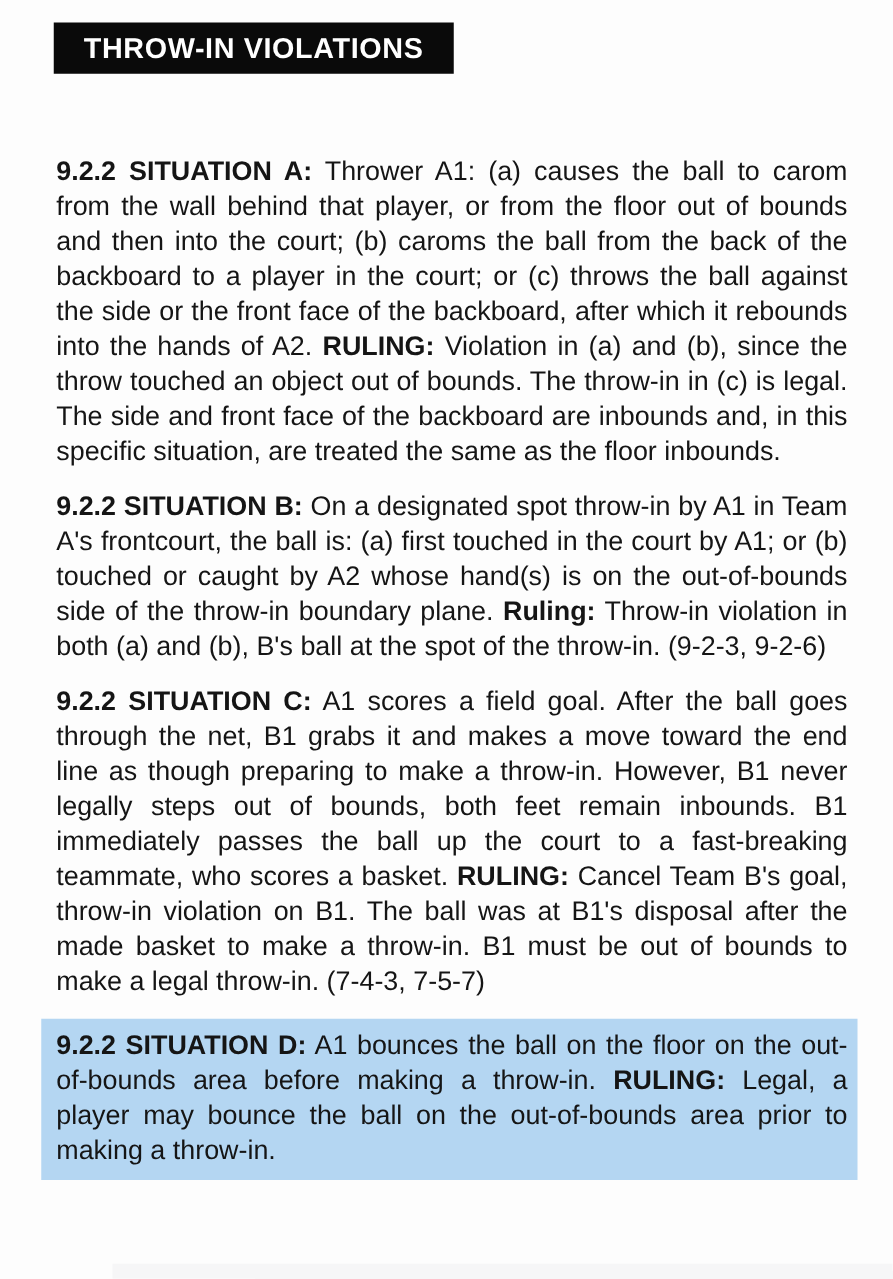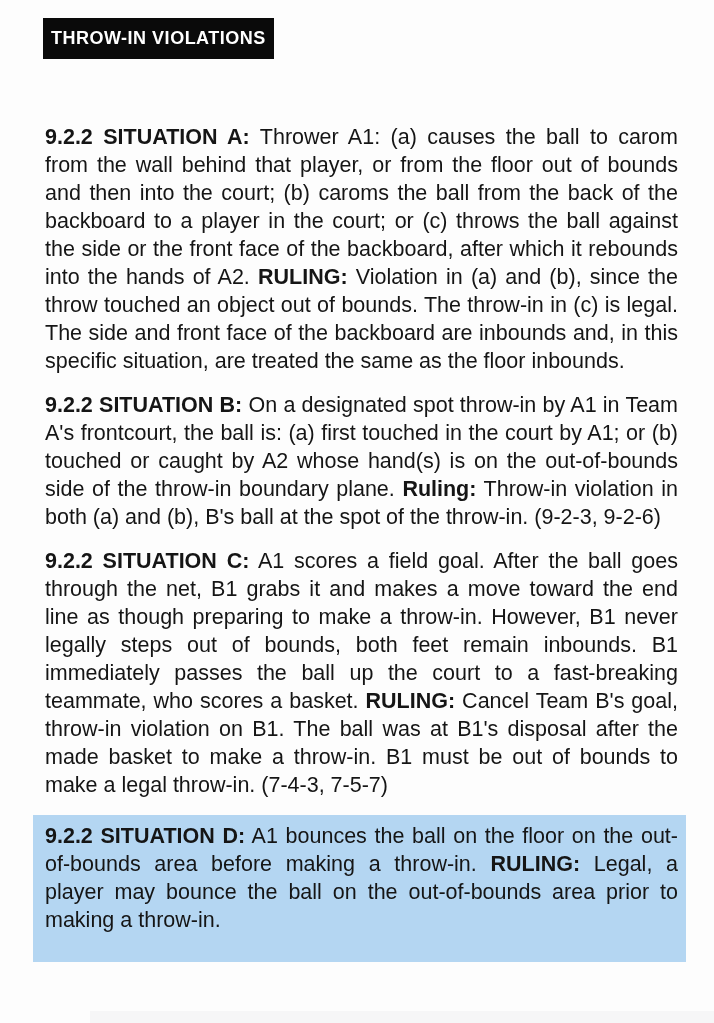--- a/index.html
+++ b/index.html
@@ -12,42 +12,42 @@
     background: var(--page-bg, #fdfdfd);
     font-family: "Liberation Sans", sans-serif;
     overflow: hidden;
   }
   .title-bar {
     display: inline-block;
     margin: 18px 0 0 43px;
     background: var(--header-bg, #0a0a0a);
     color: var(--header-fg, #ffffff);
     font-weight: bold;
-    font-size: 18px;
+    font-size: 23px;
     line-height: 41px;
     height: 41px;
-    padding: 0 8px;
+    padding: 0 24px;
     letter-spacing: 0.5px;
   }
   .content {
     padding: 48px 36px 0 45px;
   }
   .para {
     margin: 16px 0 16px 0;
     font-size: 21.5px;
     line-height: 28px;
     color: var(--text-color, #151515);
     text-align: justify;
   }
   .para .bold {
     font-weight: bold;
   }
   .para.highlight {
     background: var(--highlight-bg, #b4d6f2);
-    padding: 7px 8px 28px 12px;
+    padding: 7px 8px 10px 12px;
     margin-left: -12px;
     margin-right: -8px;
   }
   .bottom-shade {
     position: absolute;
     left: 90px;
     right: 0;
     bottom: 0;
     height: 12px;
     background: #f6f6f7;

